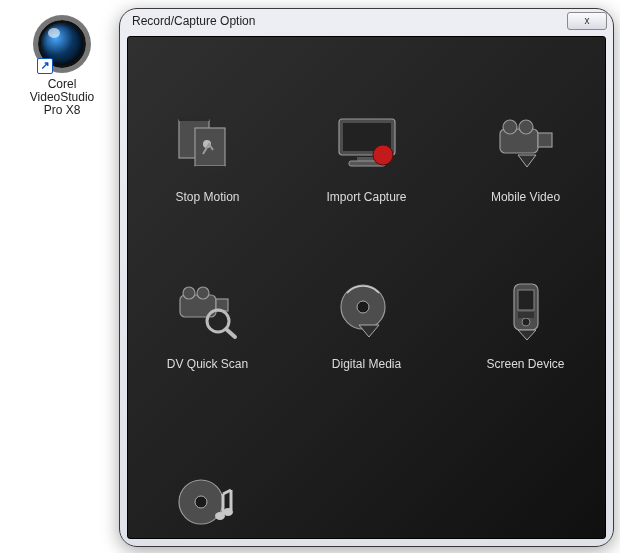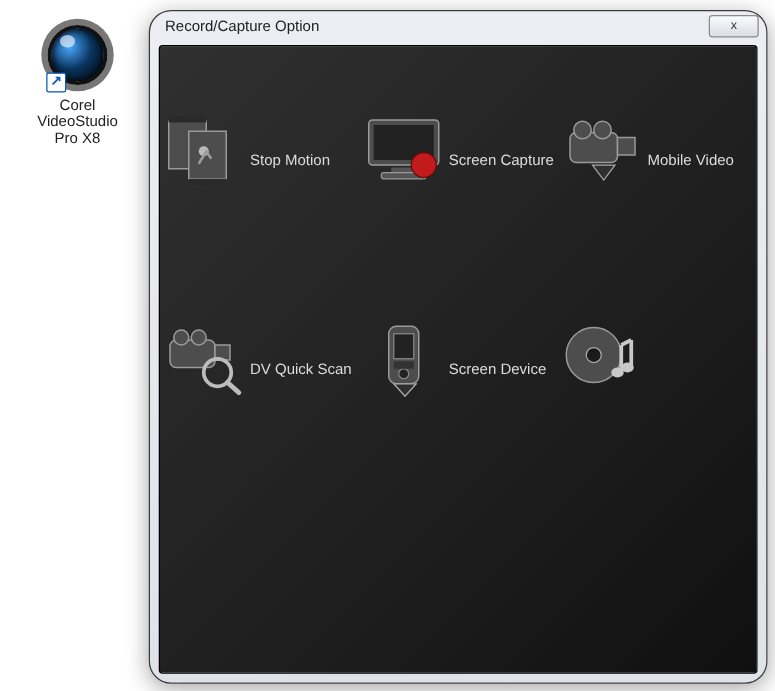--- a/index.html
+++ b/index.html
@@ -14,21 +14,21 @@
   
   .dialog{position:absolute;left:119px;top:8px;width:493px;height:537px;border:1px solid #3a3a3a;border-radius:18px;
     background:linear-gradient(#eceef3,#dfe2e9);box-shadow:0 4px 18px rgba(0,0,0,.35);}
   .titlebar{height:24px;padding:3px 6px 0 12px;font-size:12px;color:#222;}
   .titlebar .title{float:left;padding-top:2px;}
   .close-btn{float:right;width:38px;height:16px;border:1px solid #8a8a8a;border-radius:3px;
     background:linear-gradient(#fafbfd,#d9dde4);text-align:center;font-size:10px;line-height:15px;color:#333;cursor:pointer;}
   .panel{position:absolute;left:7px;right:7px;top:27px;bottom:7px;border:1px solid #000;border-radius:3px;
     background:linear-gradient(135deg,#303030 0%,#1e1e1e 60%,#101010 100%);}
   .grid{display:grid;grid-template-columns:repeat(3,1fr);grid-template-rows:repeat(3,1fr);width:100%;height:100%;}
-  .cell{display:flex;flex-direction:row;align-items:center;justify-content:flex-start;color:#dcdcdc;cursor:pointer;}
+  .cell{display:flex;flex-direction:column;align-items:center;justify-content:flex-end;color:#dcdcdc;cursor:pointer;}
   .cell .iconbox{width:72px;height:64px;display:flex;align-items:center;justify-content:center;}
   .cell .label{margin-top:14px;font-size:12px;}
   
   .stroke{stroke:#9c9c9c;stroke-width:2;fill:none;}
   .fill{fill:#4d4d4d;stroke:#9a9a9a;stroke-width:1.2;}
   .red-dot{fill:#c31b1b;stroke:#5a0d0d;stroke-width:1;}
 </style>
 </head>
 <body>
 
@@ -63,21 +63,21 @@
       <div class="cell">
         <div class="iconbox">
           <svg width="72" height="62" viewBox="0 0 72 62">
             <rect x="8" y="6" width="56" height="36" rx="3" class="fill"></rect>
             <rect x="12" y="10" width="48" height="28" fill="#222"></rect>
             <rect x="26" y="44" width="20" height="4" fill="#555"></rect>
             <rect x="18" y="48" width="36" height="5" rx="2" fill="#555" stroke="#999"></rect>
             <circle cx="52" cy="42" r="10" class="red-dot"></circle>
           </svg>
         </div>
-        <div class="label">Screen Capture</div>
+        <div class="label">Import Capture</div>
       </div>
 
 
 
       <div class="cell">
         <div class="iconbox">
           <svg width="72" height="58" viewBox="0 0 72 58">
             <rect x="10" y="14" width="38" height="24" rx="5" class="fill"></rect>
             <circle cx="20" cy="12" r="7" class="fill"></circle>
             <circle cx="36" cy="12" r="7" class="fill"></circle>
@@ -95,20 +95,31 @@
             <circle cx="17" cy="12" r="6" class="fill"></circle>
             <circle cx="31" cy="12" r="6" class="fill"></circle>
             <rect x="44" y="18" width="12" height="12" class="fill"></rect>
             <circle cx="46" cy="40" r="11" fill="none" stroke="#bcbcbc" stroke-width="3"></circle>
             <line x1="54" y1="48" x2="63" y2="56" stroke="#bcbcbc" stroke-width="4" stroke-linecap="round"></line>
           </svg>
         </div>
         <div class="label">DV Quick Scan</div>
       </div>
 
+      <div class="cell">
+        <div class="iconbox">
+          <svg width="68" height="60" viewBox="0 0 68 60">
+            <circle cx="30" cy="26" r="22" class="fill"></circle>
+            <circle cx="30" cy="26" r="6" fill="#1a1a1a" stroke="#aaa"></circle>
+            <path d="M14 12a22 22 0 0 1 32 0" stroke="#c8c8c8" stroke-width="1.5" fill="none"></path>
+            <polygon points="26,44 46,44 36,56" fill="#2f2f2f" stroke="#aaa"></polygon>
+          </svg>
+        </div>
+        <div class="label">Digital Media</div>
+      </div>
 
       <div class="cell">
         <div class="iconbox">
           <svg width="60" height="62" viewBox="0 0 60 62">
             <rect x="18" y="4" width="24" height="46" rx="6" class="fill"></rect>
             <rect x="22" y="10" width="16" height="20" fill="#222" stroke="#888"></rect>
             <circle cx="30" cy="42" r="4" fill="#222" stroke="#888"></circle>
             <rect x="22" y="32" width="16" height="6" fill="#333"></rect>
             <polygon points="22,50 40,50 31,60" fill="#2f2f2f" stroke="#aaa"></polygon>
           </svg>

